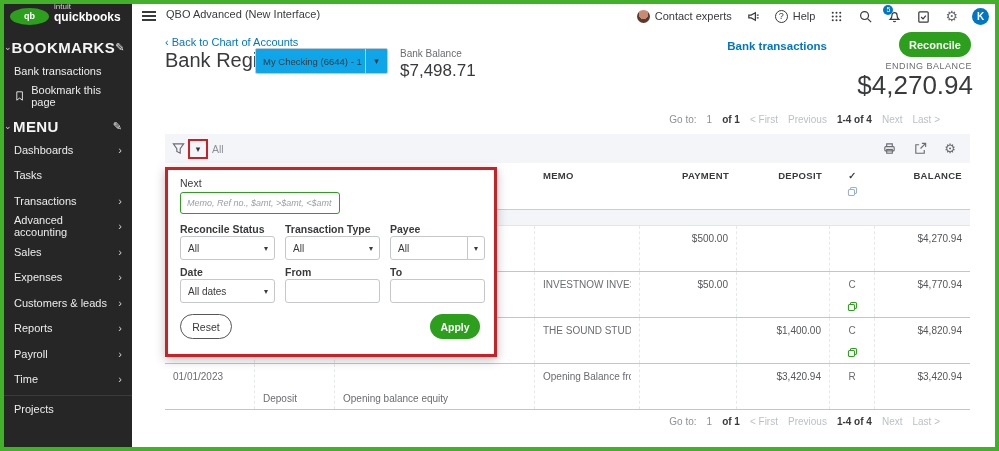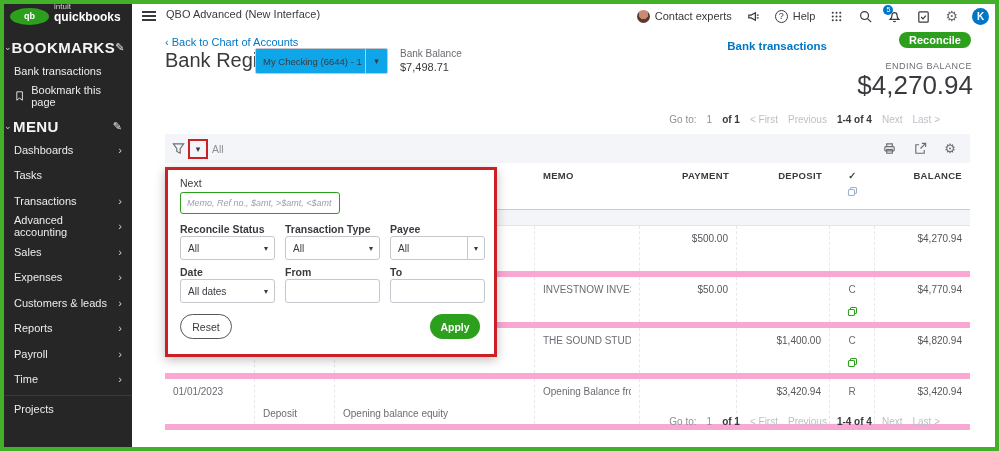--- a/index.html
+++ b/index.html
@@ -39,23 +39,23 @@
   .gear-glyph { font-size:14px; color:#6b6c72; line-height:1; }
   .avatar-k { width:17px; height:17px; border-radius:50%; background:#0077c5; color:#fff; font-size:10px; font-weight:bold; display:flex; align-items:center; justify-content:center; }
   .help-q { width:13px; height:13px; border:1.2px solid #393a3d; border-radius:50%; font-size:9px; display:flex; align-items:center; justify-content:center; color:#393a3d; }
 
   .back-link { position:absolute; left:33px; top:32px; font-size:11px; color:#0077c5; cursor:pointer; }
   .page-title { position:absolute; left:33px; top:45px; font-size:20px; color:#393a3d; }
   .acct-select { position:absolute; left:123px; top:44px; width:133px; height:26px; border:1px solid #c4c7cc; border-radius:2px; background:#0ea5e9; display:flex; align-items:stretch; cursor:pointer; }
   .acct-select .val { flex:1; font-size:9.5px; color:#393a3d; display:flex; align-items:center; padding-left:7px; }
   .acct-select .arrow { width:22px; border-left:1px solid #c4c7cc; display:flex; align-items:center; justify-content:center; color:#393a3d; font-size:9px; }
   .bank-bal-label { position:absolute; left:268px; top:44px; font-size:10px; color:#6b6c72; }
-  .bank-bal-value { position:absolute; left:268px; top:57px; font-size:11px; color:#393a3d; }
+  .bank-bal-value { position:absolute; left:268px; top:57px; font-size:17px; color:#393a3d; }
   .banktx-link { position:absolute; right:168px; top:36px; font-size:11.5px; font-weight:bold; color:#0077c5; cursor:pointer; }
-  .reconcile-btn { position:absolute; right:24px; top:28px; width:72px; height:16px; background:#2ca01c; border-radius:13px; color:#fff; font-size:11px; font-weight:bold; display:flex; align-items:center; justify-content:center; cursor:pointer; }
+  .reconcile-btn { position:absolute; right:24px; top:28px; width:72px; height:25px; background:#2ca01c; border-radius:13px; color:#fff; font-size:11px; font-weight:bold; display:flex; align-items:center; justify-content:center; cursor:pointer; }
   .ending-label { position:absolute; right:23px; top:57px; font-size:9px; letter-spacing:.5px; color:#6b6c72; }
   .ending-value { position:absolute; right:22px; top:66px; font-size:26px; color:#393a3d; }
 
   .pagination { position:absolute; display:flex; gap:10px; font-size:10px; align-items:center; }
   .pg-top { right:55px; top:110px; }
   .pg-bottom { right:55px; top:412px; }
   .pg-mid { color:#8d9096; }
   .pg-dark { color:#393a3d; font-weight:bold; }
   .pg-dis { color:#bcc0c6; }
 
@@ -68,21 +68,21 @@
   .tb-icons { margin-left:auto; display:flex; gap:16px; padding-right:14px; align-items:center; }
 
   
   .register { position:absolute; left:33px; top:159px; width:805px; }
   .rgrid { display:grid; grid-template-columns:90px 80px 200px 105px 97px 93px 45px 95px; }
   .hdr-row { border-bottom:1px solid #c9cdd4; }
   .hcell { padding:7px 8px 4px 8px; font-size:9.5px; font-weight:bold; color:#393a3d; letter-spacing:.3px; min-height:46px; }
   .hcell.r { text-align:right; }
   .hcell.c { text-align:center; }
   .gray-band { height:16px; background:#f4f5f8; border-bottom:1px solid #e3e5e8; }
-  .trow { border-bottom:6px solid #f9a8d4; }
+  .trow { border-bottom:1px solid #f9a8d4; }
   .tcell { border-right:1px dashed #e6e8ec; padding:0 8px; min-height:45px; font-size:10px; color:#6b6c72; }
   .tcell:last-child { border-right:none; }
   .l1 { height:24px; display:flex; align-items:center; }
   .l2 { height:21px; display:flex; align-items:center; }
   .money .l1, .money .l2 { justify-content:flex-end; color:#55565a; }
   .statuscell .l1, .statuscell .l2 { justify-content:center; }
   .memo-txt { white-space:nowrap; overflow:hidden; }
 
   
   .filter-panel { position:absolute; left:33px; top:163px; width:332px; height:190px; background:#fff; border:3px solid #cb2026; box-shadow:0 3px 10px rgba(0,0,0,.25); z-index:10; }

